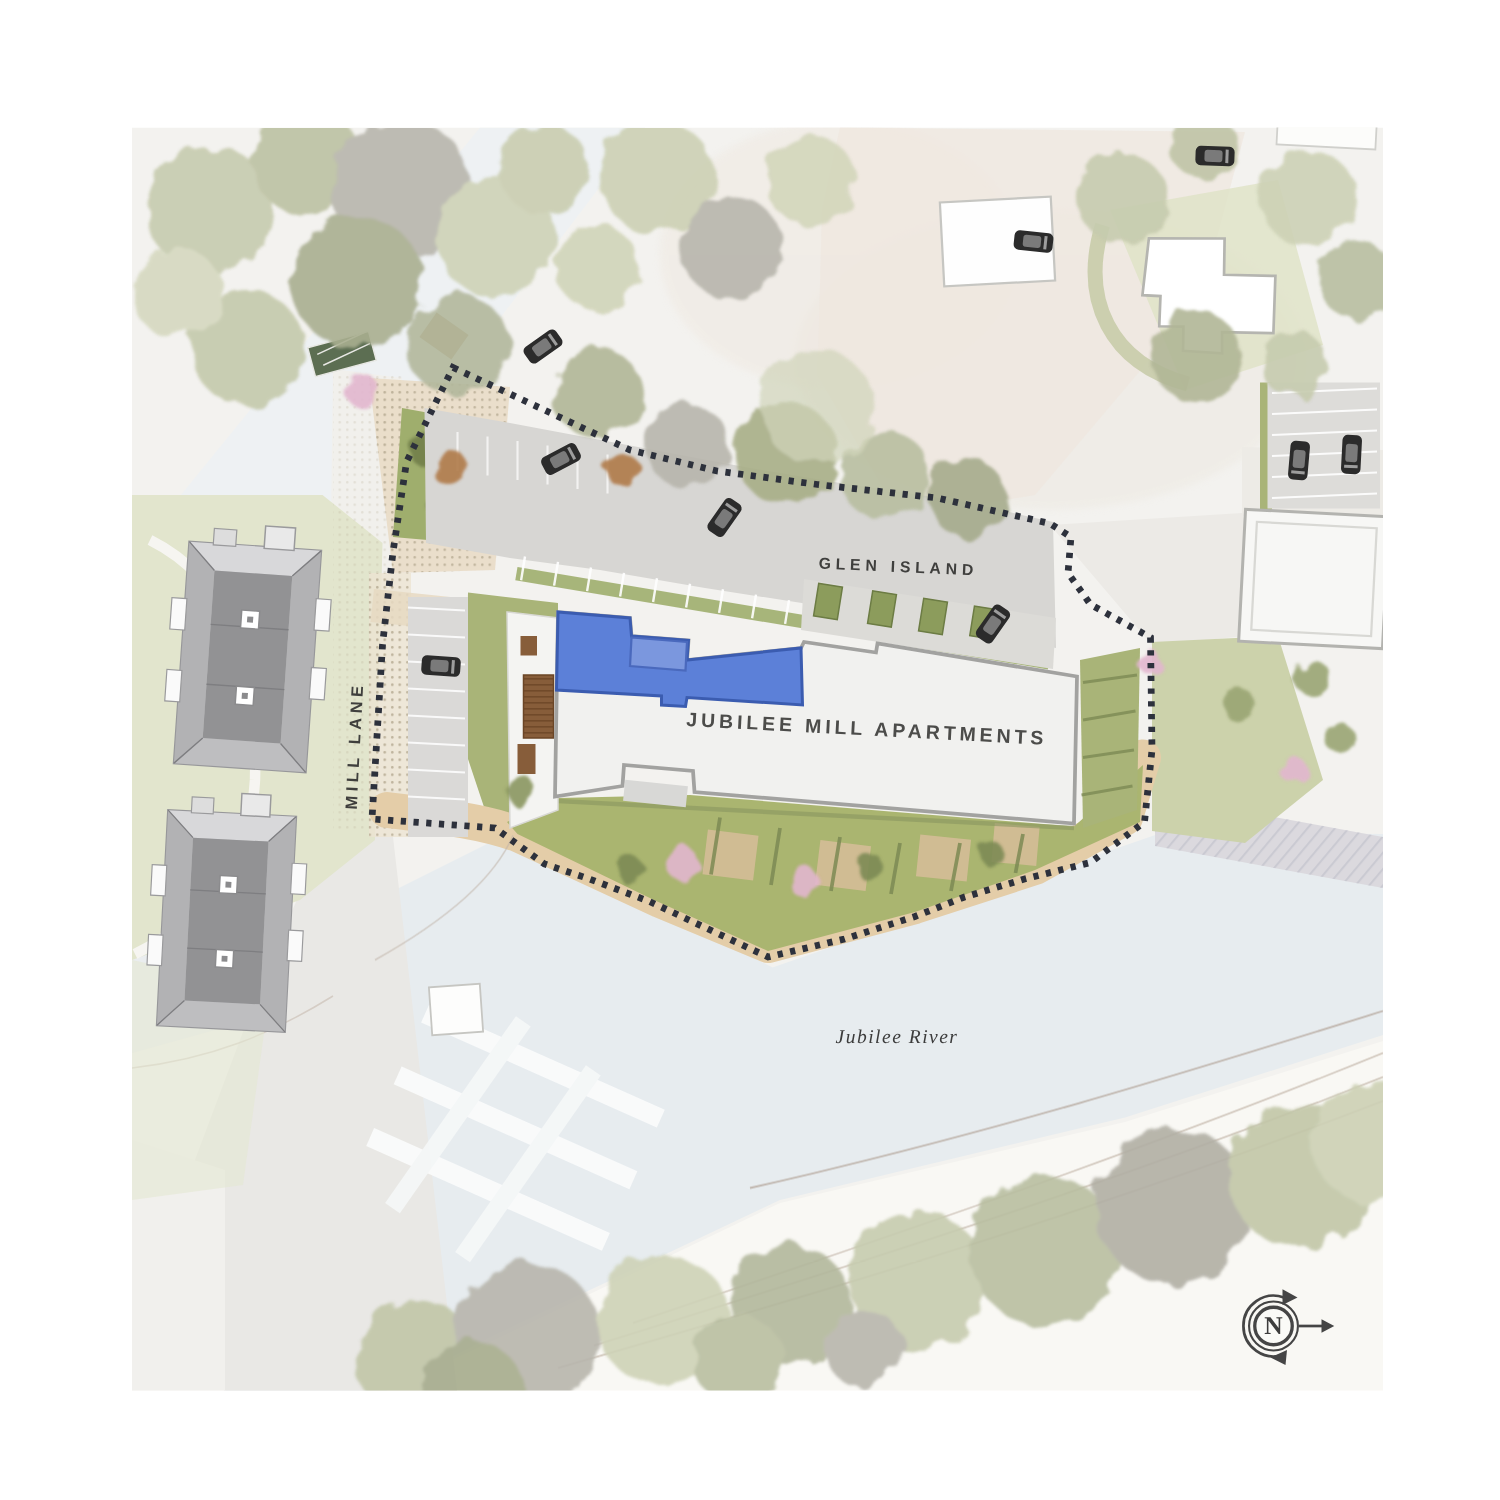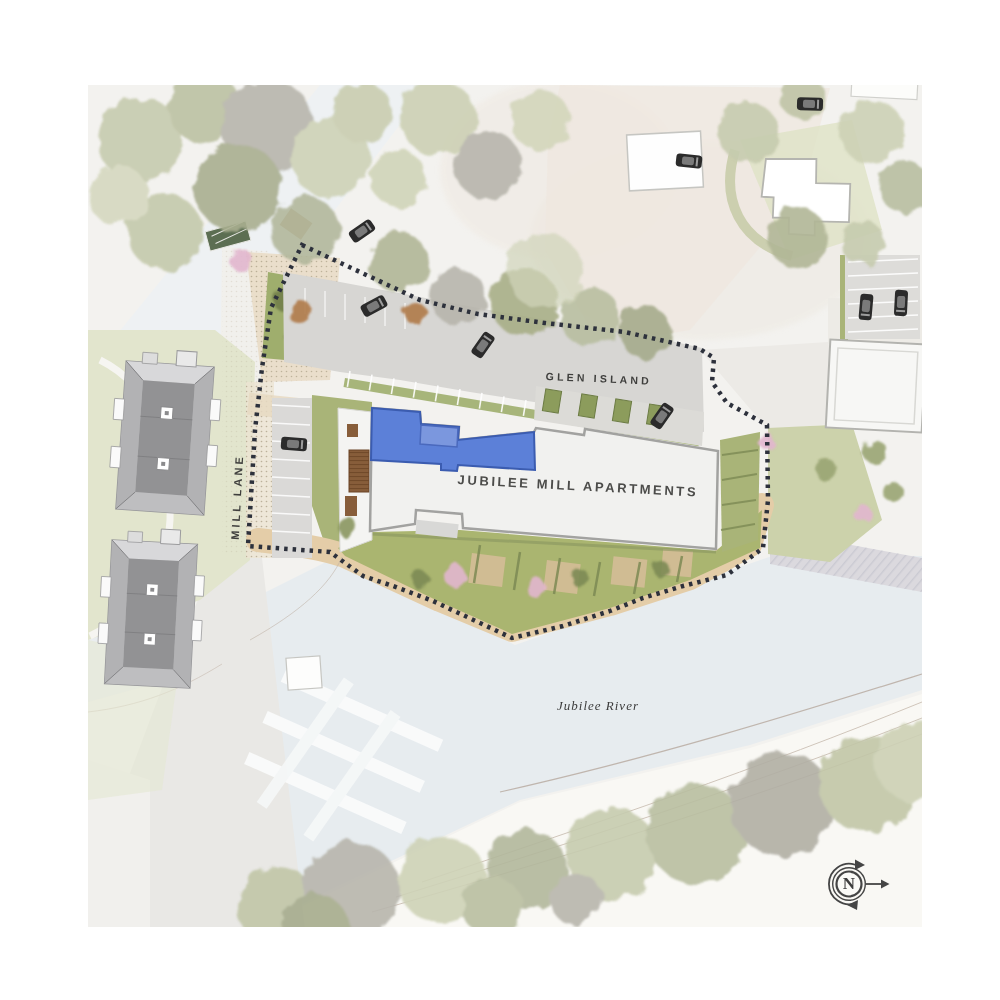--- a/index.html
+++ b/index.html
@@ -7,21 +7,21 @@
           font-family:"Liberation Sans",sans-serif;}
   .map{position:absolute;left:88px;top:85px;width:834px;height:842px;}
   .map svg.base{position:absolute;left:0;top:0;}
   .lbl{position:absolute;white-space:nowrap;color:#454543;font-weight:bold;}
   .lbl-building{left:458px;top:472px;font-size:13px;letter-spacing:2.6px;
                 transform:rotate(3deg);transform-origin:left top;color:#4c4c4a;}
   .lbl-area{left:546px;top:370px;font-size:10.5px;letter-spacing:3.2px;
             transform:rotate(2.5deg);transform-origin:left top;color:#3f3f3d;}
   .lbl-road{left:237px;top:497px;font-size:11px;letter-spacing:3px;
             transform:translate(-50%,-50%) rotate(-87deg);color:#3f3f3d;}
-  .lbl-river{left:598px;top:706px;font-weight:normal;font-style:italic;
+  .lbl-river{left:598px;top:691px;font-weight:normal;font-style:italic;
              font-family:"Liberation Serif",serif;font-size:13px;letter-spacing:1px;
              transform:translate(-50%,-50%);color:#3c3c3c;}
   .compass{position:absolute;left:820px;top:854px;width:70px;height:60px;}
   .compass .north{position:absolute;left:29px;top:30px;transform:translate(-50%,-50%);
                   font-family:"Liberation Serif",serif;font-weight:bold;font-size:17px;color:#3d3d3d;}
 </style>
 </head>
 <body>
 
 <div class="canvas">

